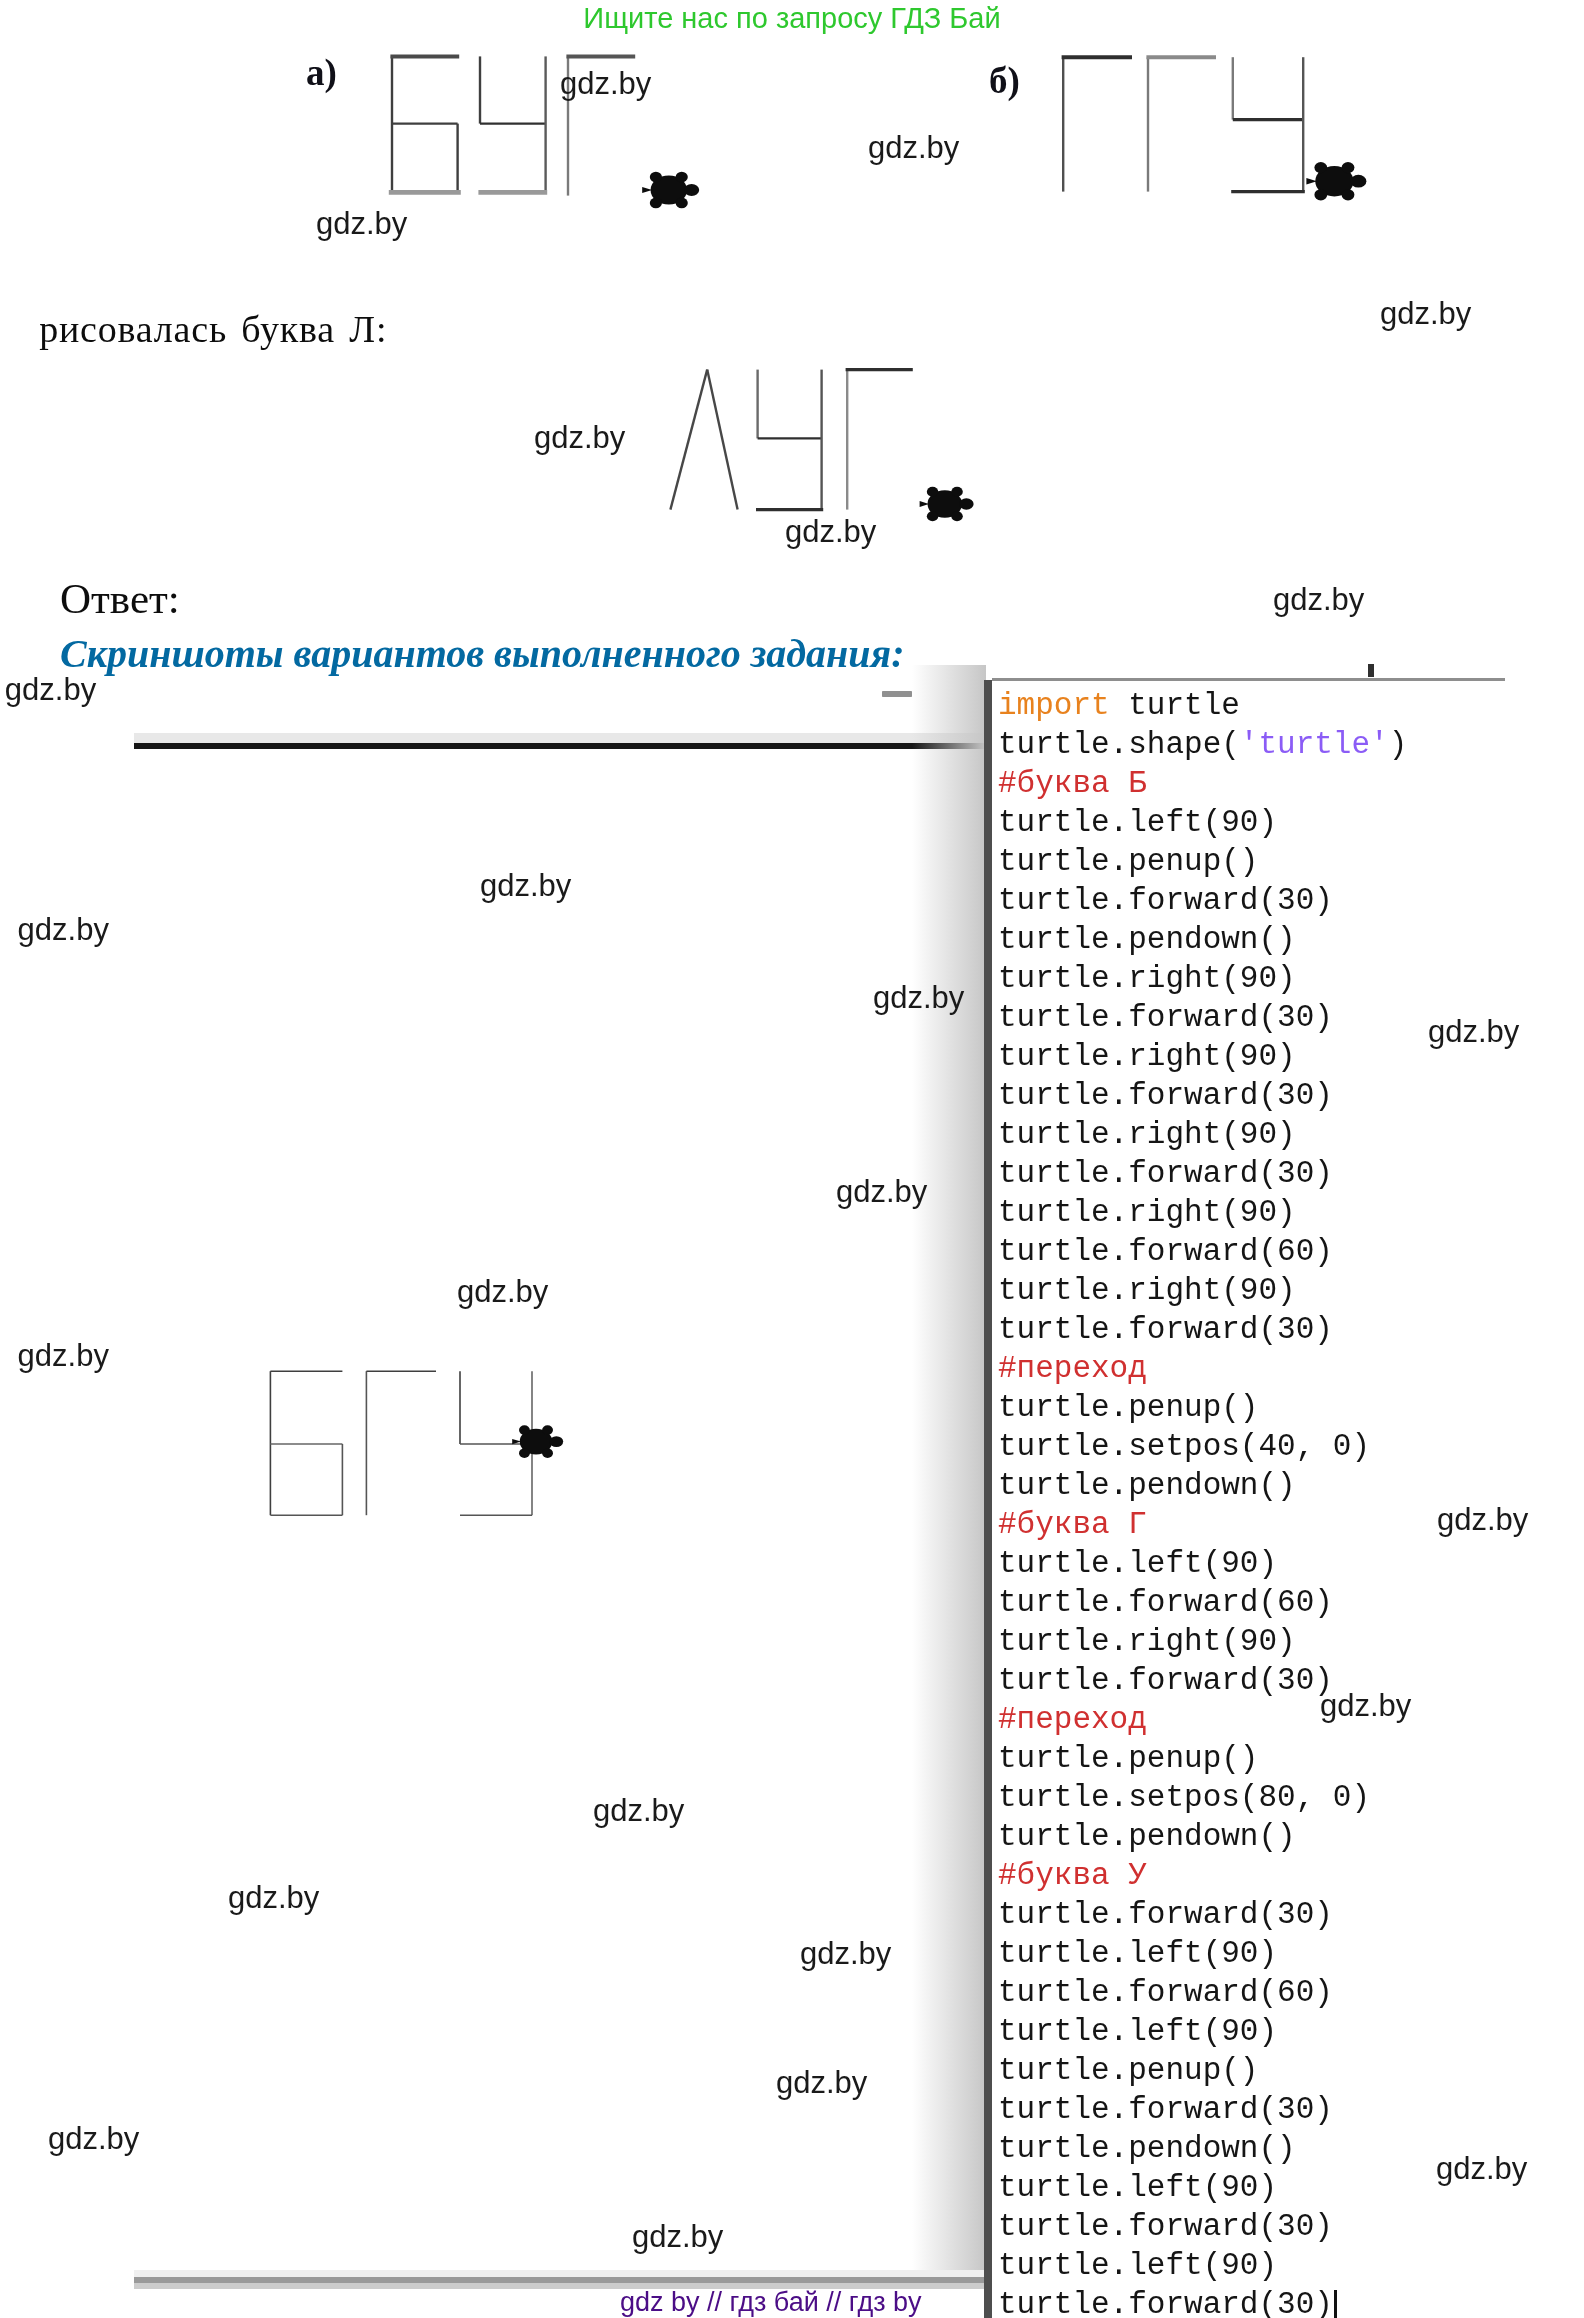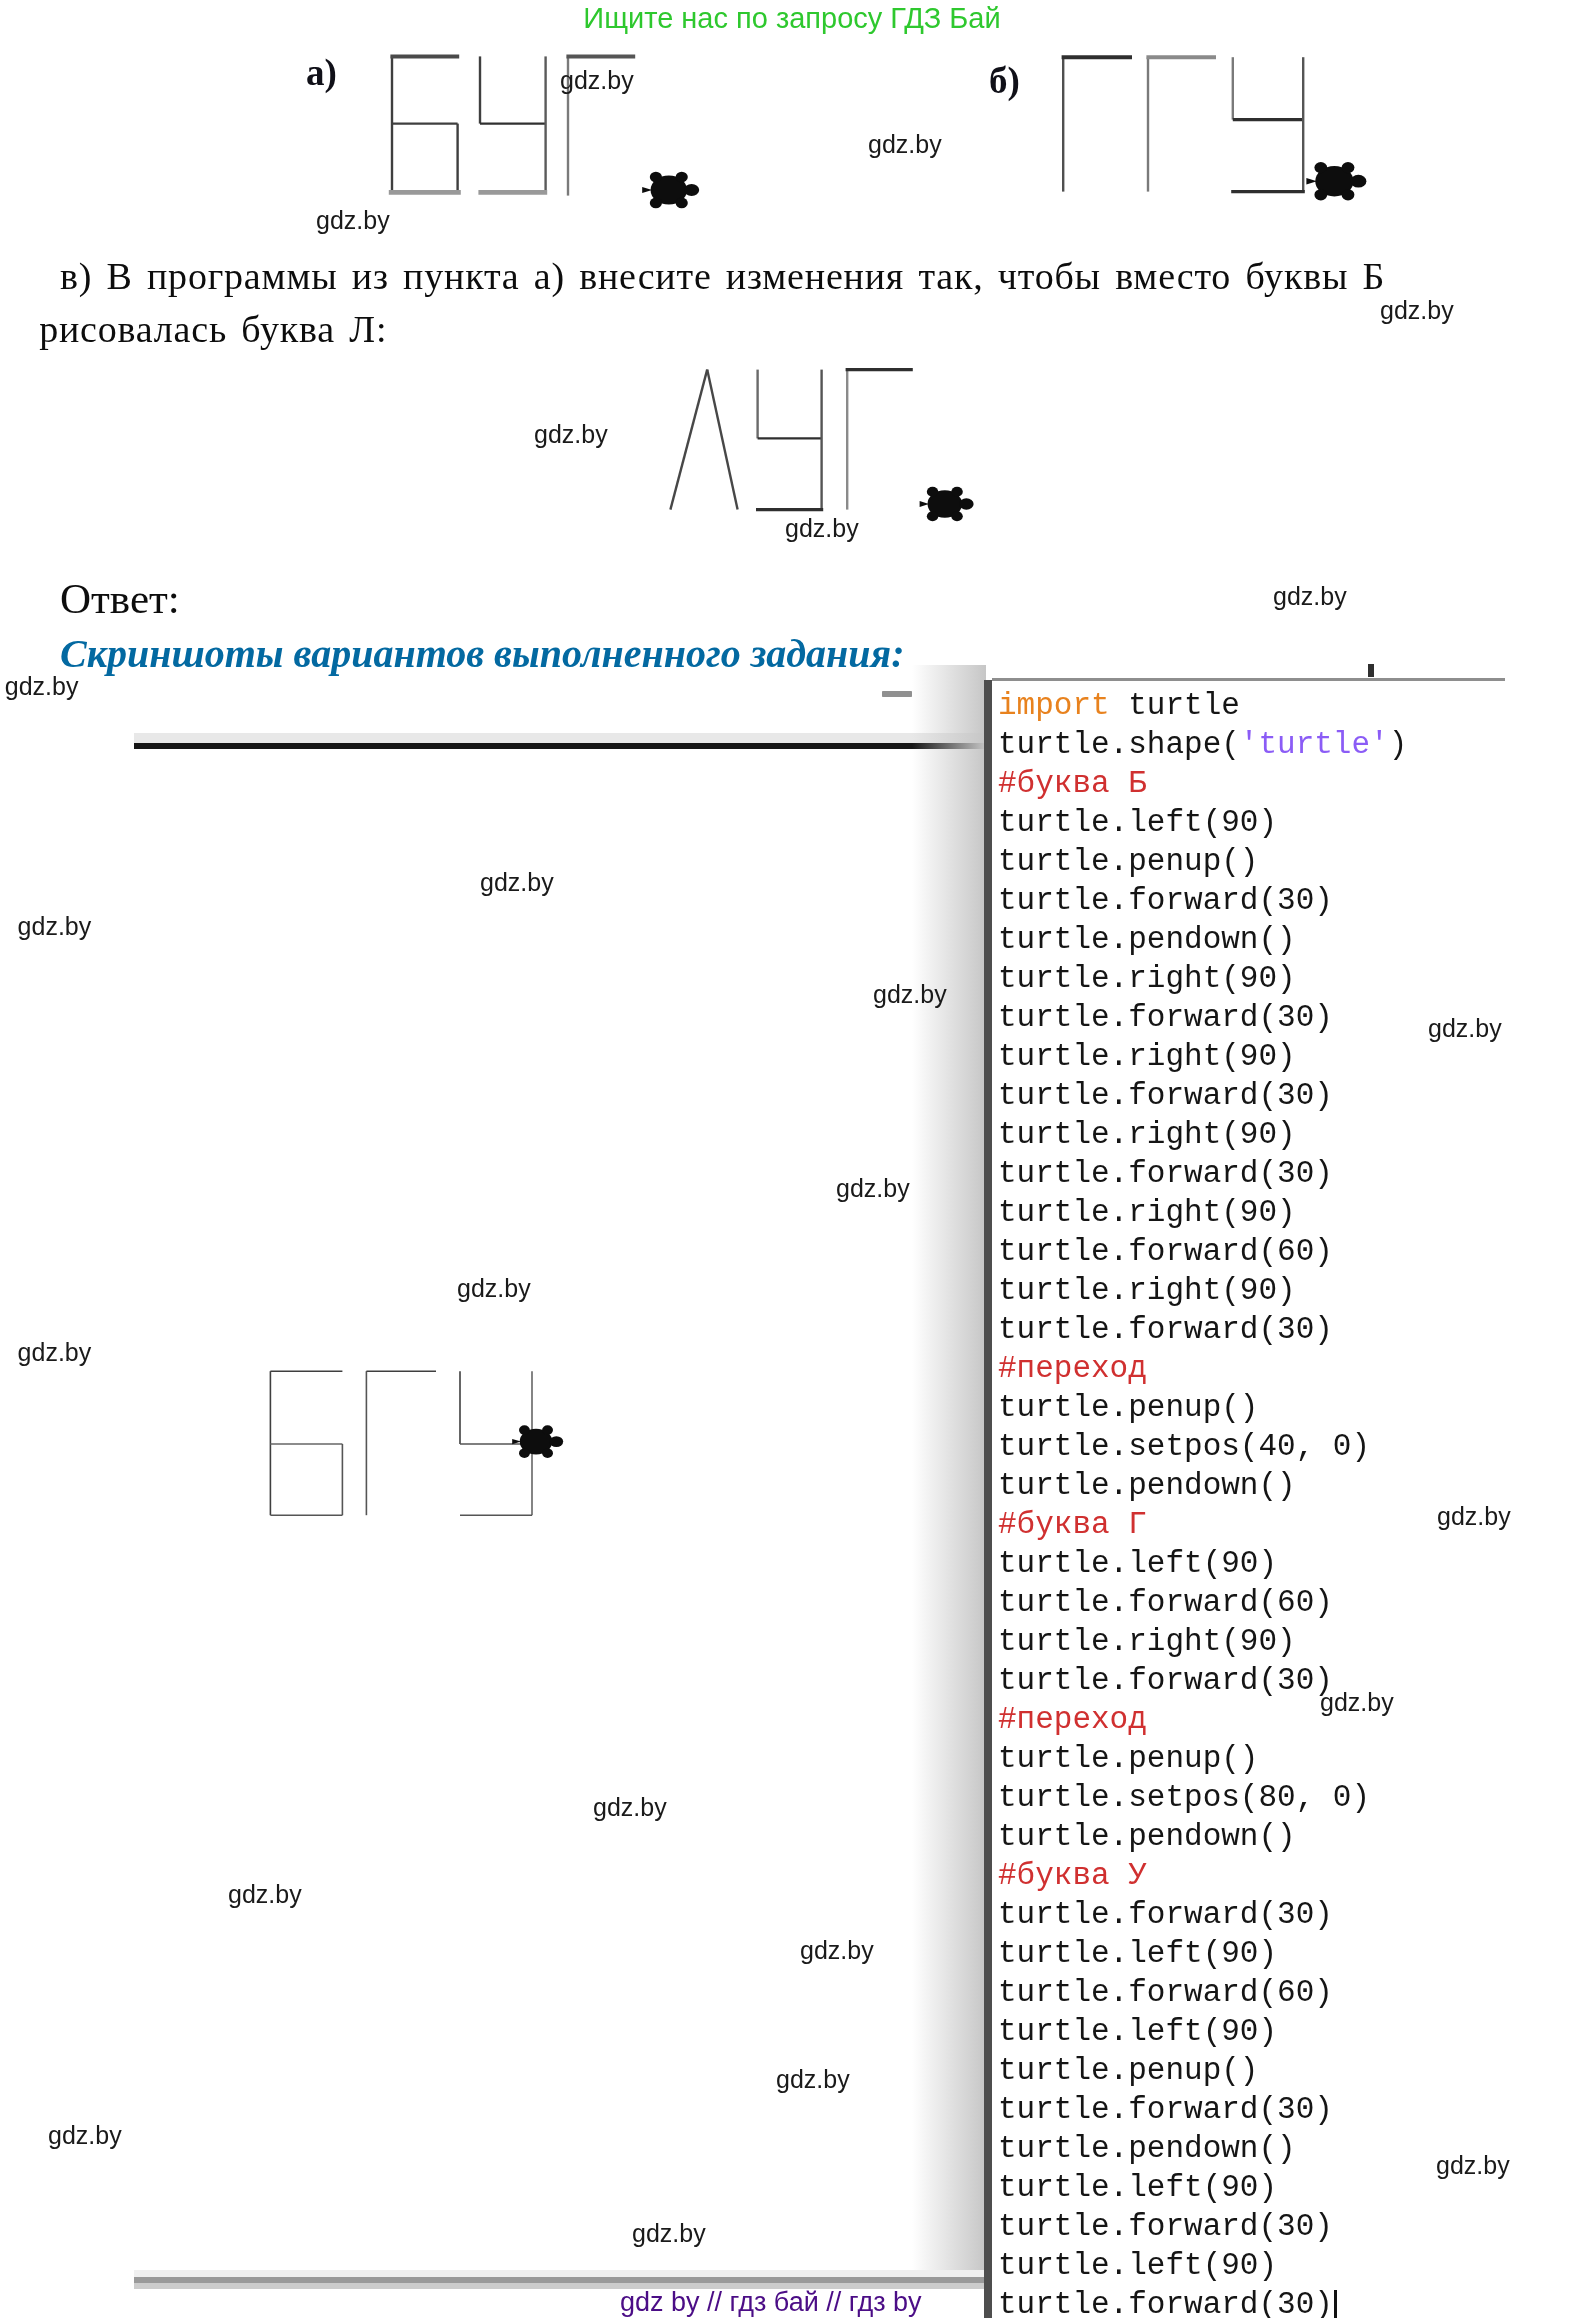--- a/index.html
+++ b/index.html
@@ -39,21 +39,21 @@
   .artifact-mark{position:absolute;left:1368px;top:664px;width:5.6px;height:12.8px;background:#2f2f2f;}
   .code{position:absolute;left:998px;top:686px;font-family:"Liberation Mono",monospace;
         font-size:31px;line-height:39px;white-space:pre;color:#151515;}
   .tok-kw{color:#e8821e;}
   .tok-str{color:#8b5cf6;}
   .tok-com{color:#d03030;margin-top:28px;}
   .tok-pl{color:#151515;text-align:center;}
   .cursor{display:inline-block;width:2.4px;height:30px;background:#111;vertical-align:middle;margin-left:1.6px;}
 
   
-  .wm{position:absolute;font-family:"Liberation Sans",sans-serif;font-size:25px;color:#1a1a1a;white-space:nowrap;z-index:6;}
+  .wm{position:absolute;font-family:"Liberation Sans",sans-serif;font-size:31px;color:#1a1a1a;white-space:nowrap;z-index:6;}
 
   .footer{position:absolute;left:620px;top:2287px;font-family:"Liberation Sans",sans-serif;
     font-size:27px;color:#4b0d86;white-space:nowrap;}
 </style>
 </head>
 <body>
 
 <div class="page">
 
   <div class="header-green">Ищите нас по запросу ГДЗ Бай</div>
@@ -96,21 +96,20 @@
           <ellipse cx="0" cy="0" rx="24" ry="19" fill="#0d0d0d"></ellipse>
           <ellipse cx="30" cy="0" rx="10" ry="8" fill="#0d0d0d"></ellipse>
           <ellipse cx="-17" cy="-17" rx="8" ry="7" fill="#0d0d0d"></ellipse>
           <ellipse cx="17" cy="-17" rx="8" ry="7" fill="#0d0d0d"></ellipse>
           <ellipse cx="-17" cy="17" rx="8" ry="7" fill="#0d0d0d"></ellipse>
           <ellipse cx="17" cy="17" rx="8" ry="7" fill="#0d0d0d"></ellipse>
           <polygon points="-22,0 -35,-4 -35,4" fill="#0d0d0d"></polygon>
         </g>
       </svg></div>
 
-  <div class="para line1">в) В программы из пункта а) внесите изменения так, чтобы вместо буквы Б</div>
   <div class="para line2">рисовалась буква Л:</div>
 
   <div class="figure" style="left: 604px; top: 356px;"><svg width="384" height="200" viewBox="0 0 480 250">
         <line x1="129" y1="17" x2="83" y2="192" stroke-width="3" stroke="#474747"></line>
         <line x1="129" y1="17" x2="167" y2="192" stroke-width="3" stroke="#474747"></line>
         <line x1="192" y1="17" x2="192" y2="103" stroke-width="3" stroke="#6a6a6a"></line>
         <line x1="192" y1="103" x2="272" y2="103" stroke-width="3" stroke="#2f2f2f"></line>
         <line x1="272" y1="17" x2="272" y2="192" stroke-width="3" stroke="#555555"></line>
         <line x1="190" y1="192" x2="274" y2="192" stroke-width="4" stroke="#2f2f2f"></line>
         <line x1="304" y1="17" x2="304" y2="192" stroke-width="3" stroke="#8a8a8a"></line>

